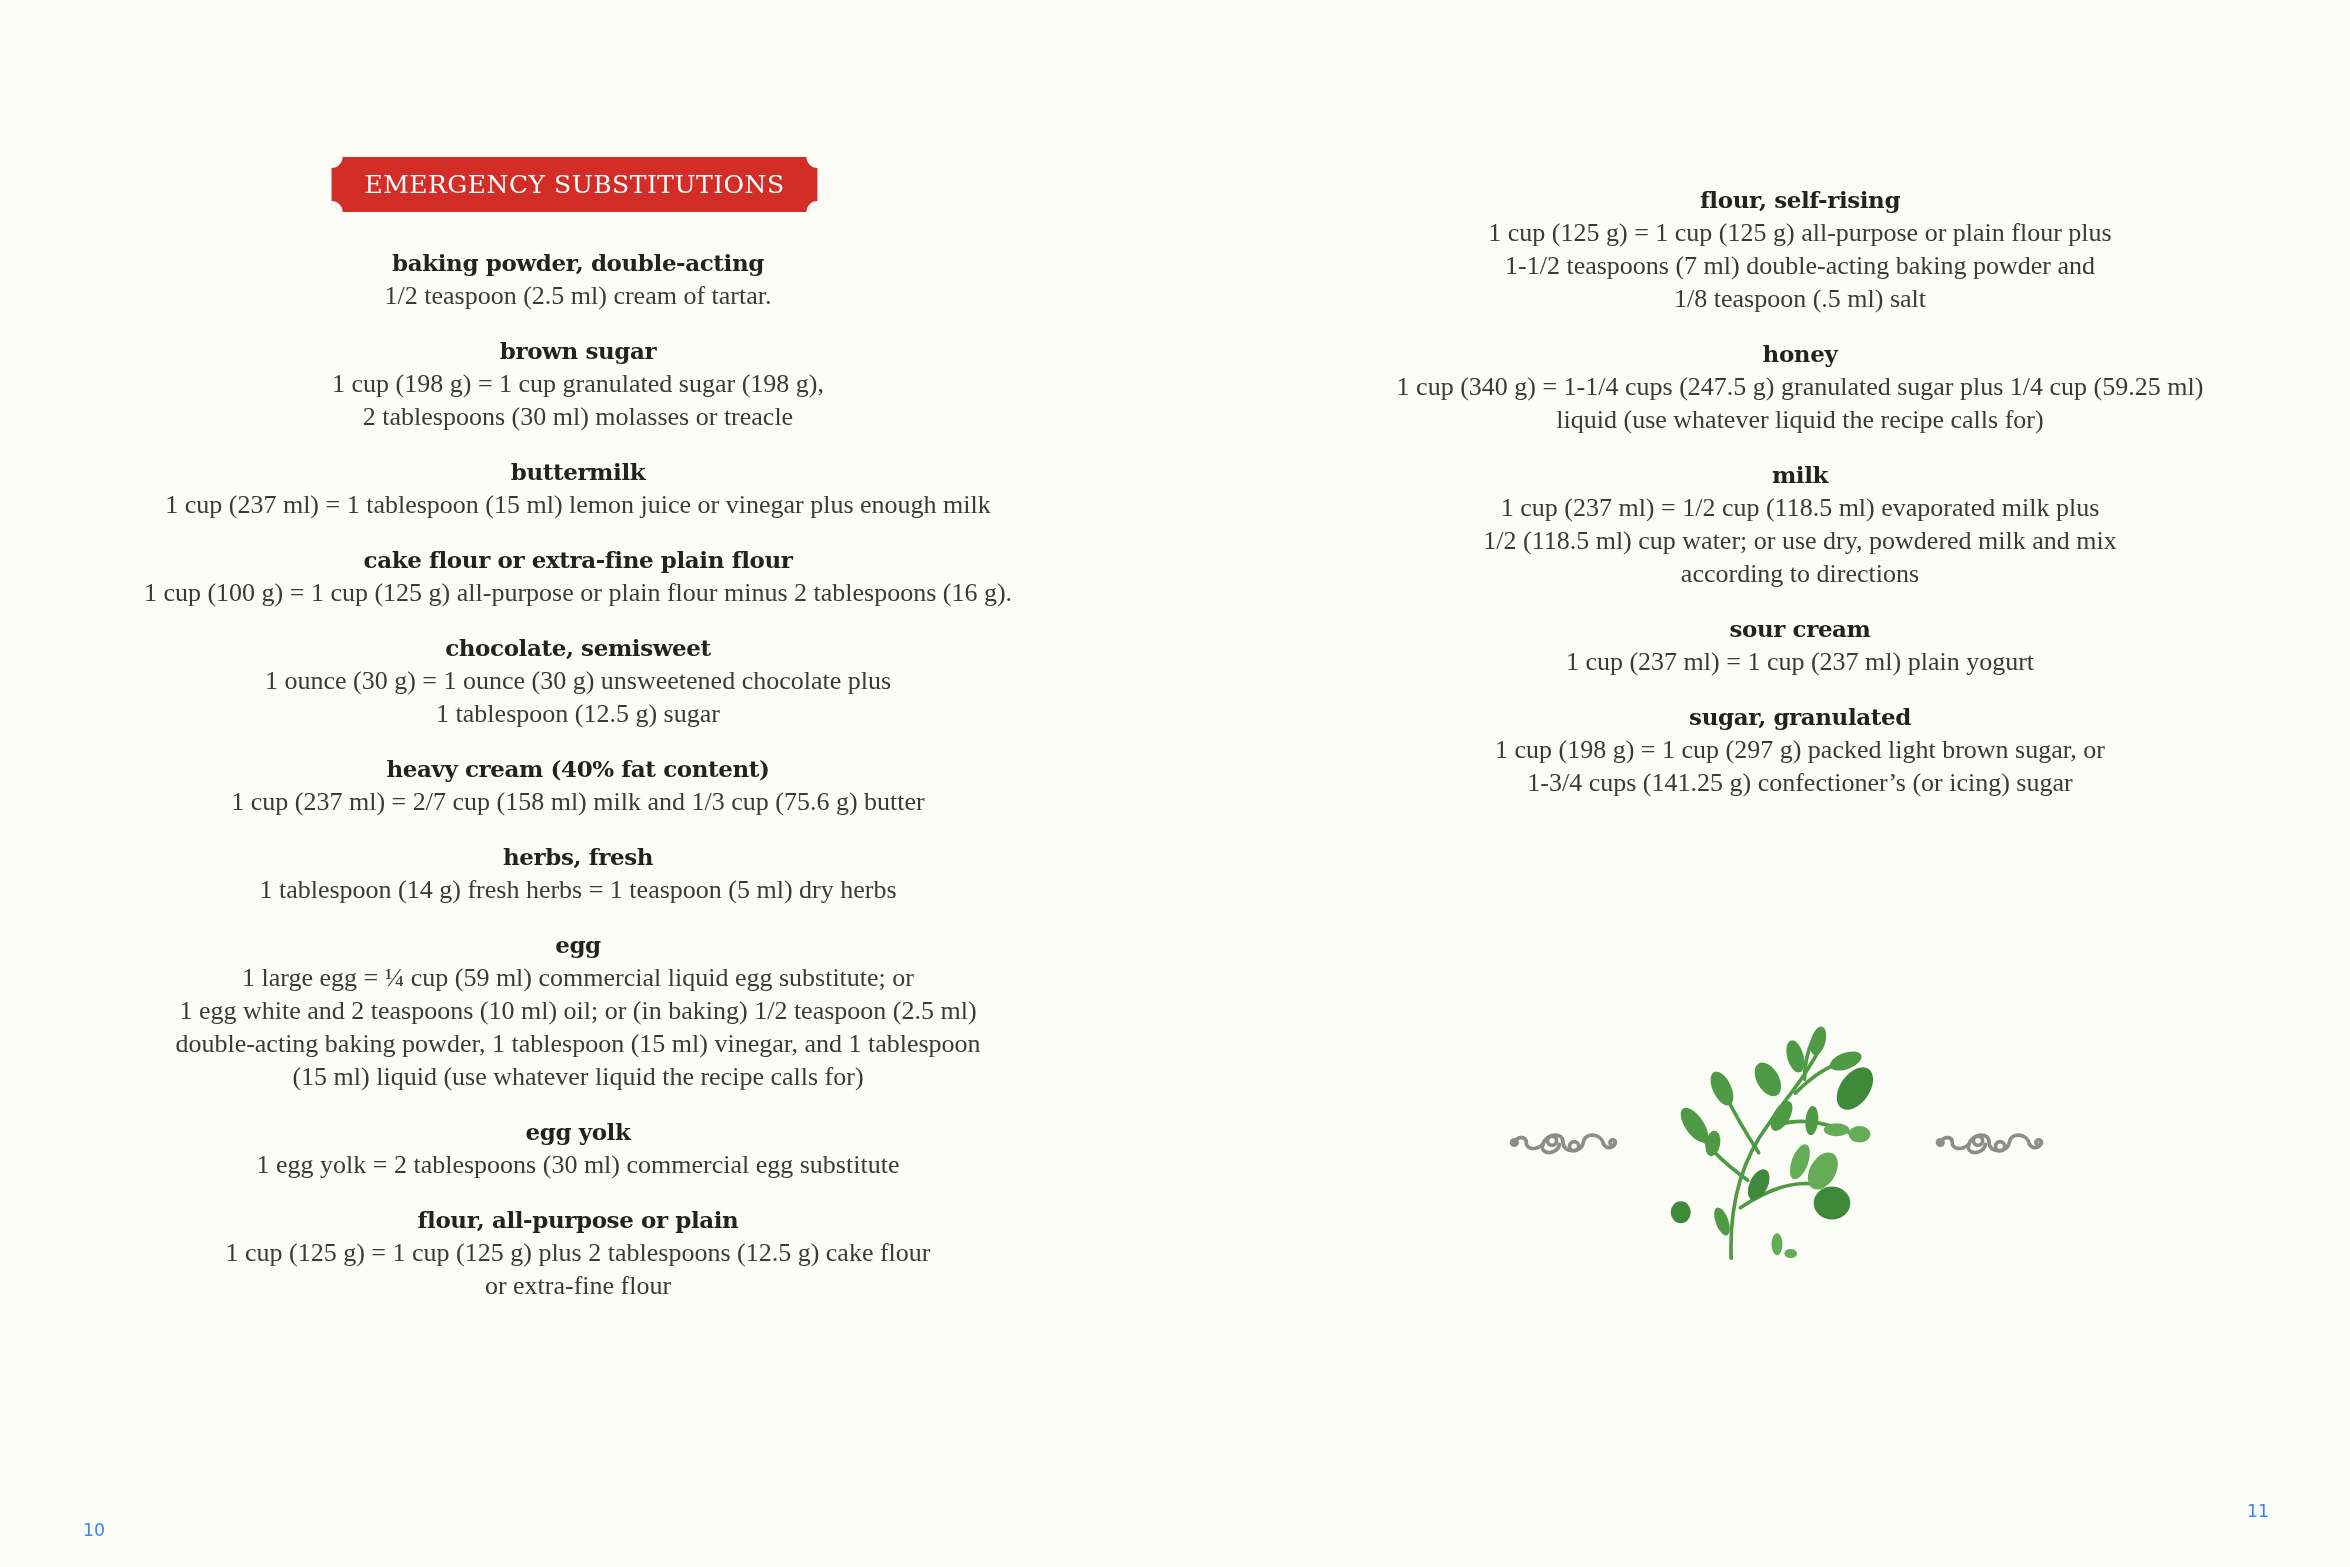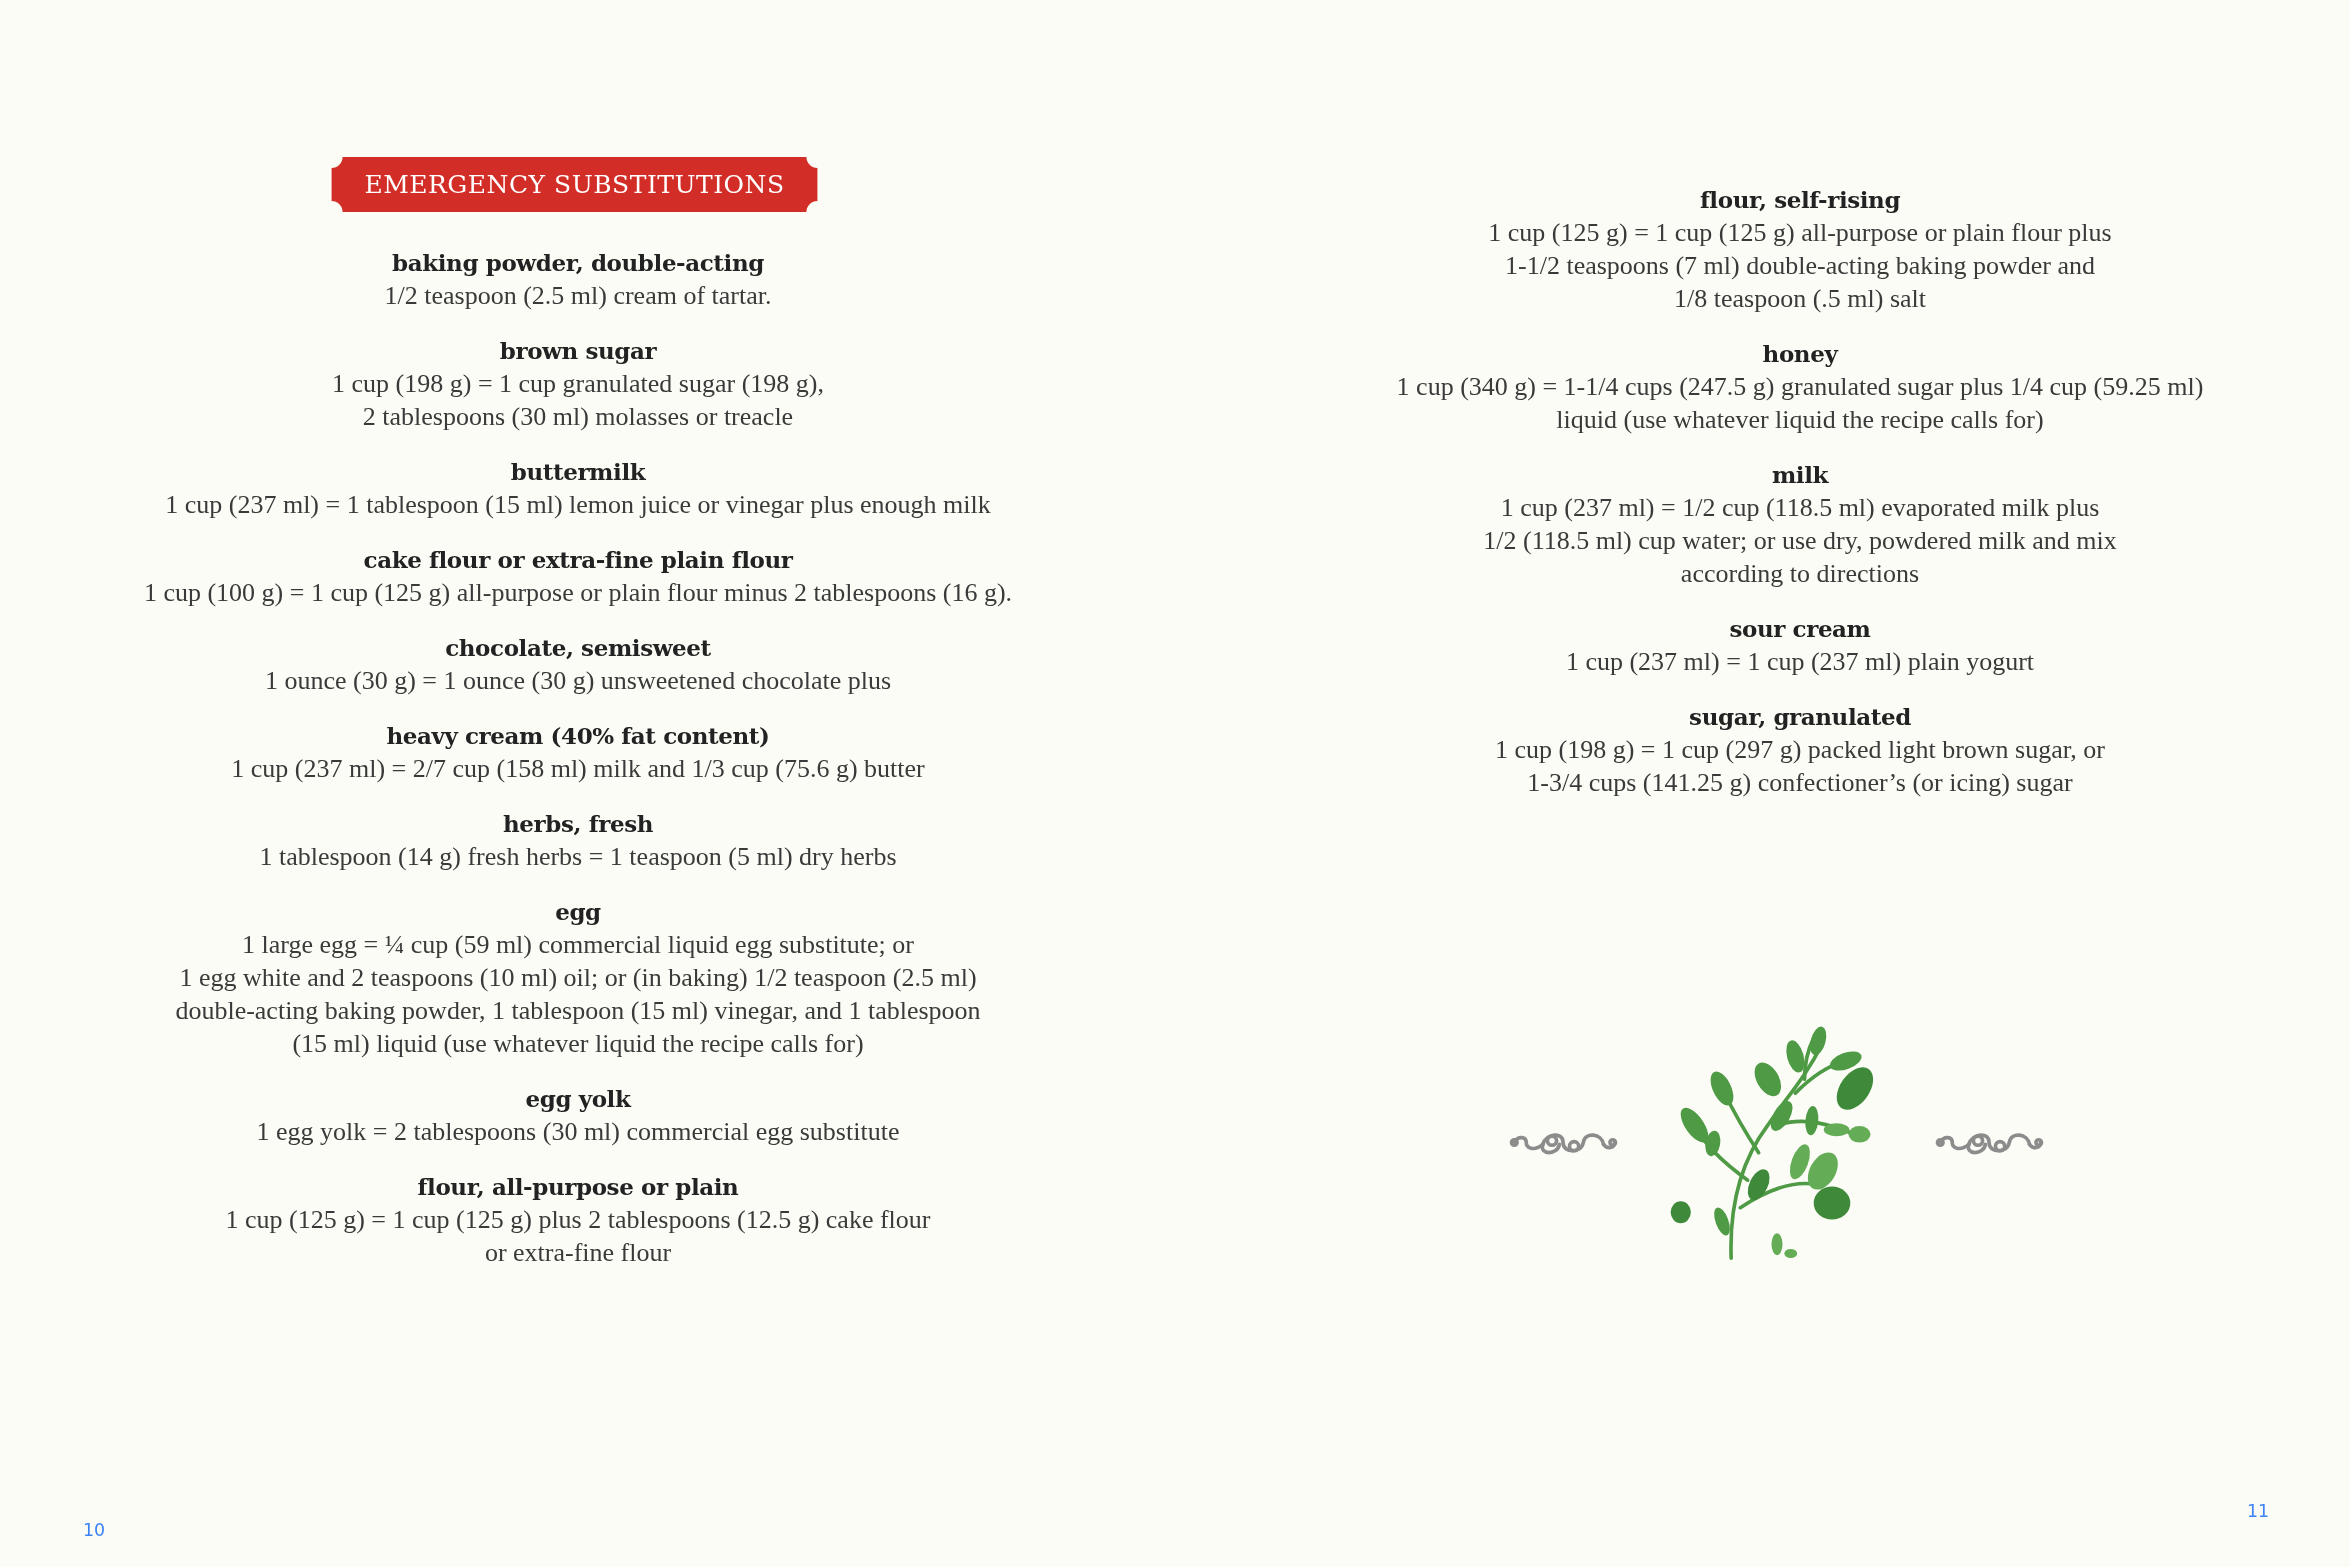--- a/index.html
+++ b/index.html
@@ -128,20 +128,21 @@
       <div class="entry-title">buttermilk</div>
       <div class="entry-line">1 cup (237 ml) = 1 tablespoon (15 ml) lemon juice or vinegar plus enough milk</div>
     </div>
     <div class="entry">
       <div class="entry-title">cake flour or extra-fine plain flour</div>
       <div class="entry-line">1 cup (100 g) = 1 cup (125 g) all-purpose or plain flour minus 2 tablespoons (16 g).</div>
     </div>
     <div class="entry">
       <div class="entry-title">chocolate, semisweet</div>
       <div class="entry-line">1 ounce (30 g) = 1 ounce (30 g) unsweetened chocolate plus</div>
+      <div class="entry-line">1 tablespoon (12.5 g) sugar</div>
     </div>
     <div class="entry">
       <div class="entry-title">heavy cream (40% fat content)</div>
       <div class="entry-line">1 cup (237 ml) = 2/7 cup (158 ml) milk and 1/3 cup (75.6 g) butter</div>
     </div>
     <div class="entry">
       <div class="entry-title">herbs, fresh</div>
       <div class="entry-line">1 tablespoon (14 g) fresh herbs = 1 teaspoon (5 ml) dry herbs</div>
     </div>
     <div class="entry">

